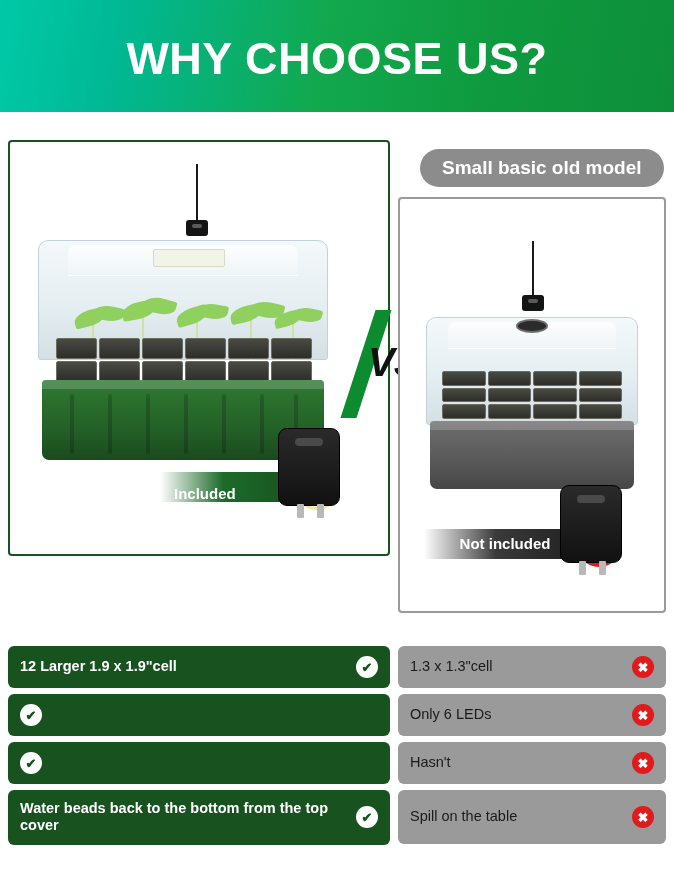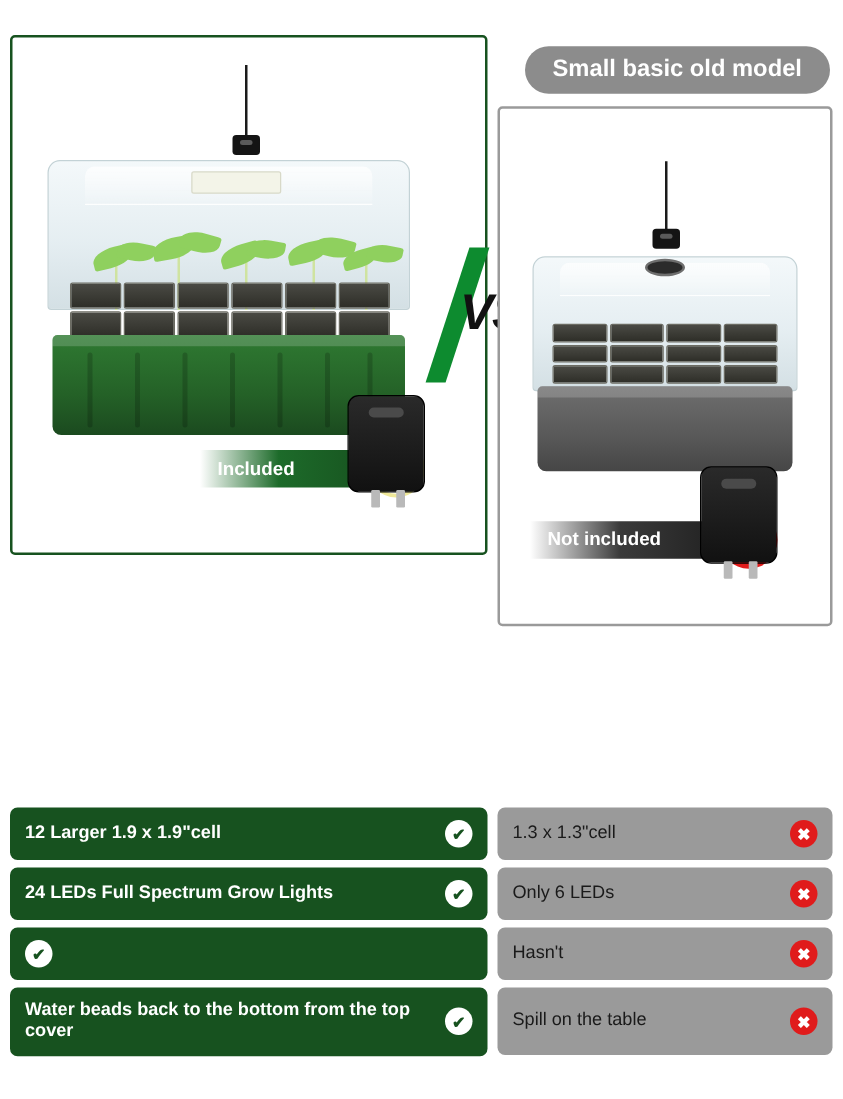--- a/index.html
+++ b/index.html
@@ -248,20 +248,23 @@
   }
   .ic-check { background:#ffffff; color:#17521f; }
   .ic-x { background:#e01b1b; color:#ffffff; }
   .row-right { display:flex; align-items:center; }
 </style>
 </head>
 <body>
 
 <div class="page">
 
+  <div class="header">
+    <div class="header-title">WHY CHOOSE US?</div>
+  </div>
 
   <div class="compare">
 
     <div class="col col-left">
 
       <div class="panel panel-left">
         <div class="product">
 
           <div class="cord" style="left:186px; top:22px; height:64px;"></div>
           <div class="usb-head" style="left:176px; top:78px;"></div>
@@ -312,21 +315,21 @@
             <div class="tray-rim"></div>
             <div class="rib" style="left:28px;"></div>
             <div class="rib" style="left:66px;"></div>
             <div class="rib" style="left:104px;"></div>
             <div class="rib" style="left:142px;"></div>
             <div class="rib" style="left:180px;"></div>
             <div class="rib" style="left:218px;"></div>
             <div class="rib" style="left:252px;"></div>
           </div>
 
-          <div class="badge badge-included" style="left:150px; top:330px; width:140px;">
+          <div class="badge badge-included" style="left:150px; top:330px; width:140px;align-items:flex-end;">
             <span>Included</span>
           </div>
           <div class="mark mark-check" style="left:284px; top:322px;">
             <span>✔</span>
           </div>
           <div class="adapter" style="left:268px; top:286px;">
             <div class="port"></div>
             <div class="prong" style="left:18px;"></div>
             <div class="prong" style="left:38px;"></div>
           </div>
@@ -366,21 +369,21 @@
             <div class="cell"></div>
             <div class="cell"></div>
             <div class="cell"></div>
             <div class="cell"></div>
           </div>
 
           <div class="tray tray-grey" style="left:30px; top:222px; width:204px; height:68px;">
             <div class="tray-rim"></div>
           </div>
 
-          <div class="badge badge-not" style="left:24px; top:330px; width:160px;">
+          <div class="badge badge-not" style="left:24px; top:330px; width:160px;justify-content:center;">
             <span>Not included</span>
           </div>
           <div class="mark mark-x" style="left:176px; top:322px;">
             <span>✖</span>
           </div>
           <div class="adapter" style="left:160px; top:286px;">
             <div class="port"></div>
             <div class="prong" style="left:18px;"></div>
             <div class="prong" style="left:38px;"></div>
           </div>
@@ -394,21 +397,20 @@
     <div class="list-col">
       <div class="row row-good">
         <div class="row-text">12 Larger 1.9 x 1.9"cell</div>
         <div class="row-right">
           <span class="icon-circle ic-check">
             <span>✔</span>
           </span>
         </div>
       </div>
       <div class="row row-good">
-        <div class="row-text">24 LEDs Full Spectrum Grow Lights</div>
         <div class="row-right">
           <span class="icon-circle ic-check">
             <span>✔</span>
           </span>
         </div>
       </div>
       <div class="row row-good">
         <div class="row-right">
           <span class="icon-circle ic-check">
             <span>✔</span>

